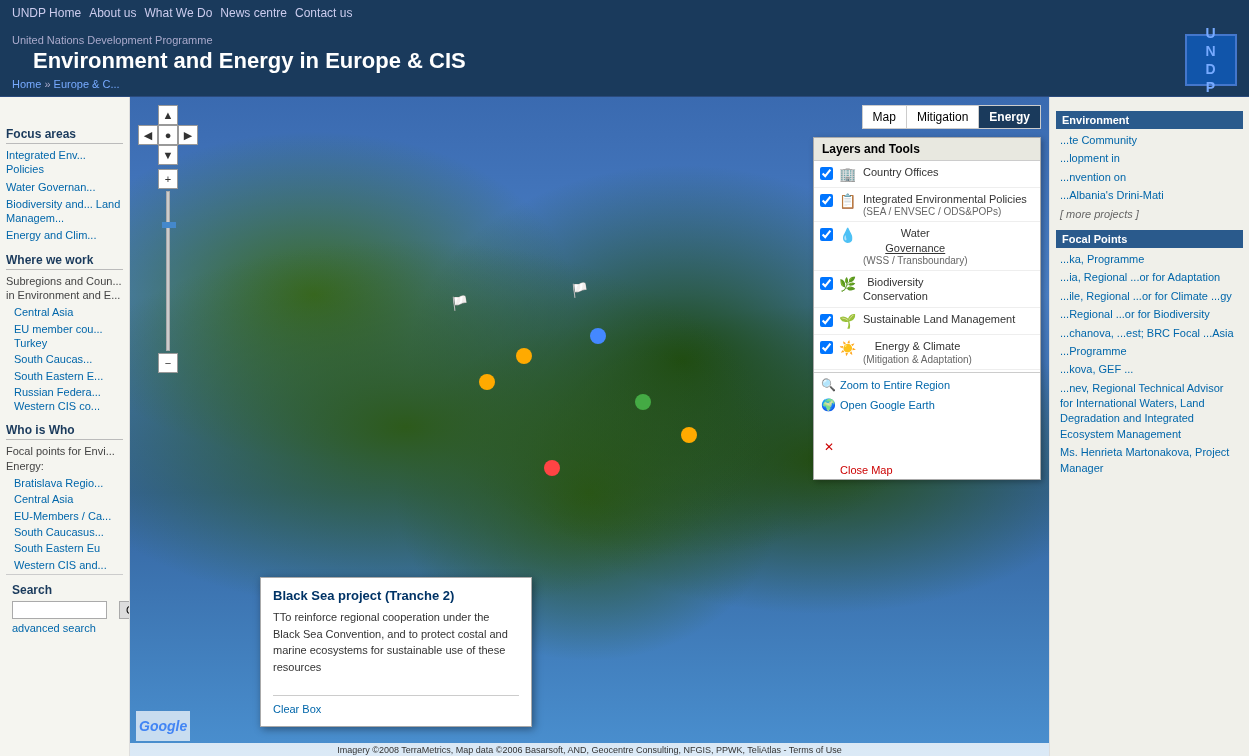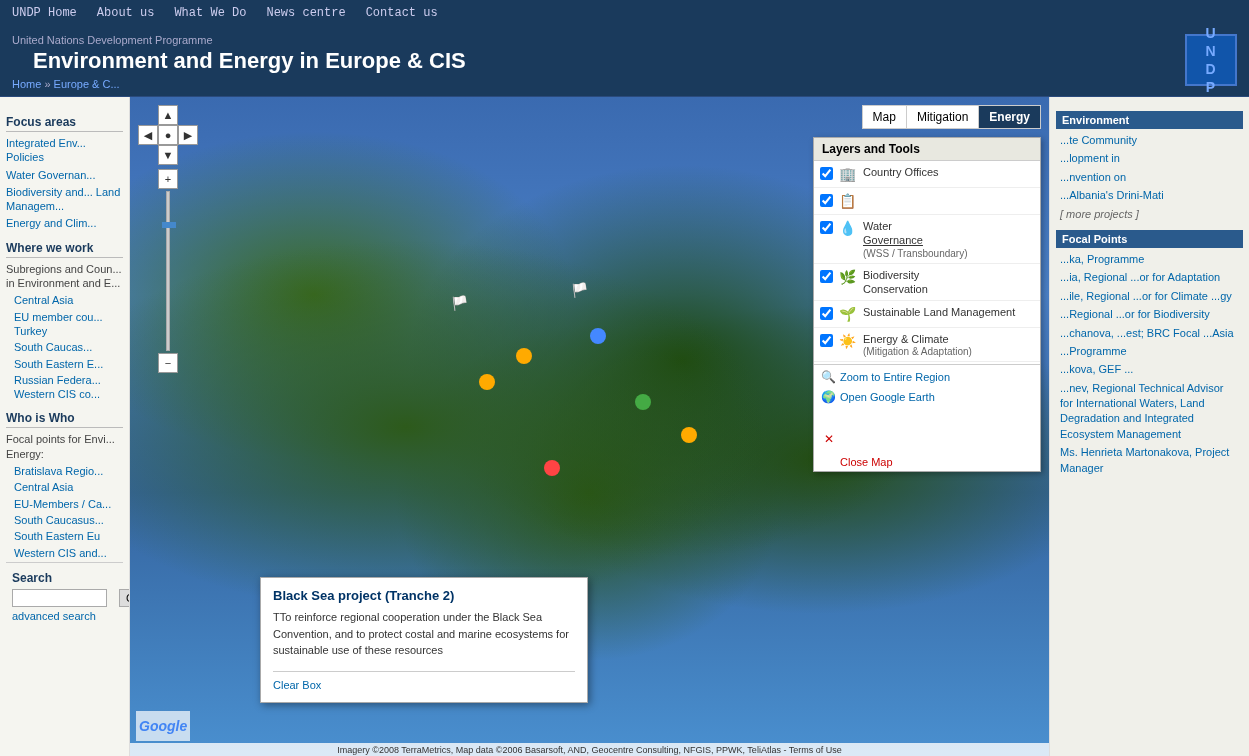--- a/index.html
+++ b/index.html
@@ -3,22 +3,21 @@
   <meta charset="utf-8">
   <style>
     * { margin: 0; padding: 0; box-sizing: border-box; }
     body { font-family: Arial, sans-serif; font-size: 12px; background: #fff; width: 1249px; }
 
     
     #top-nav {
       background: #1a3a5c;
       padding: 6px 12px;
       display: flex;
-      gap: 20px;
-      font-family: Liberation Mono, monospace;
+      gap: 8px;
     }
     #top-nav a {
       color: #cce;
       text-decoration: none;
       font-size: 12px;
     }
 
     
     #header {
       background: #1a3a5c;
@@ -58,21 +57,21 @@
       height: 660px;
     }
 
     
     #sidebar {
       width: 130px;
       min-width: 130px;
       background: #f5f5f0;
       border-right: 1px solid #ddd;
       overflow-y: auto;
-      padding: 8px 6px;
+      padding: 20px 6px;
     }
     .sidebar-section-title {
       font-size: 12px;
       font-weight: bold;
       color: #1a3a5c;
       margin-top: 10px;
       margin-bottom: 4px;
       border-bottom: 1px solid #bbb;
       padding-bottom: 2px;
     }
@@ -221,20 +220,21 @@
       flex-shrink: 0;
       display: flex;
       align-items: center;
       justify-content: center;
       font-size: 14px;
     }
     .layer-text {
       font-size: 11px;
       line-height: 1.3;
       color: #333;
+      text-align: center;
     }
     .layer-subtext {
       font-size: 10px;
       color: #666;
     }
     .layers-divider { border-top: 1px solid #ccc; margin: 2px 0; }
     .layers-link {
       display: block;
       padding: 4px 8px;
       font-size: 11px;
@@ -260,34 +260,34 @@
 
     
     #map-popup {
       position: absolute;
       left: 130px;
       top: 480px;
       z-index: 20;
       background: #fff;
       border: 1px solid #aaa;
       padding: 10px 12px;
-      width: 328px;
+      width: 272px;
       box-shadow: 2px 2px 8px rgba(0,0,0,0.4);
     }
     #map-popup h4 {
       font-size: 13px;
       color: #003366;
       margin-bottom: 6px;
       font-weight: bold;
     }
     #map-popup p {
       font-size: 11px;
       color: #333;
       line-height: 1.5;
-      margin-bottom: 12px;
+      margin-bottom: 20px;
     }
     #map-popup hr {
       border: none;
       border-top: 1px solid #ccc;
       margin-bottom: 6px;
     }
     #map-popup a {
       font-size: 11px;
       color: #0066aa;
       text-decoration: none;
@@ -496,20 +496,24 @@
 
       <div class="layer-item">
         <input type="checkbox" checked="" style="">
         <div class="layer-icon">🏢</div>
         <div class="layer-text">Country Offices</div>
       </div>
 
       <div class="layer-item">
         <input type="checkbox" checked="" style="">
         <div class="layer-icon">📋</div>
+        <div>
+          <div class="layer-text">Integrated Environmental Policies</div>
+          <div class="layer-subtext">(SEA / ENVSEC / ODS&amp;POPs)</div>
+        </div>
       </div>
 
       <div class="layer-item">
         <input type="checkbox" checked="" style="">
         <div class="layer-icon">💧</div>
         <div>
           <div class="layer-text">Water</div>
           <div class="layer-text" style="font-size:11px;text-decoration:underline;"> Governance</div>
           <div class="layer-subtext">(WSS / Transboundary)</div>
         </div>

